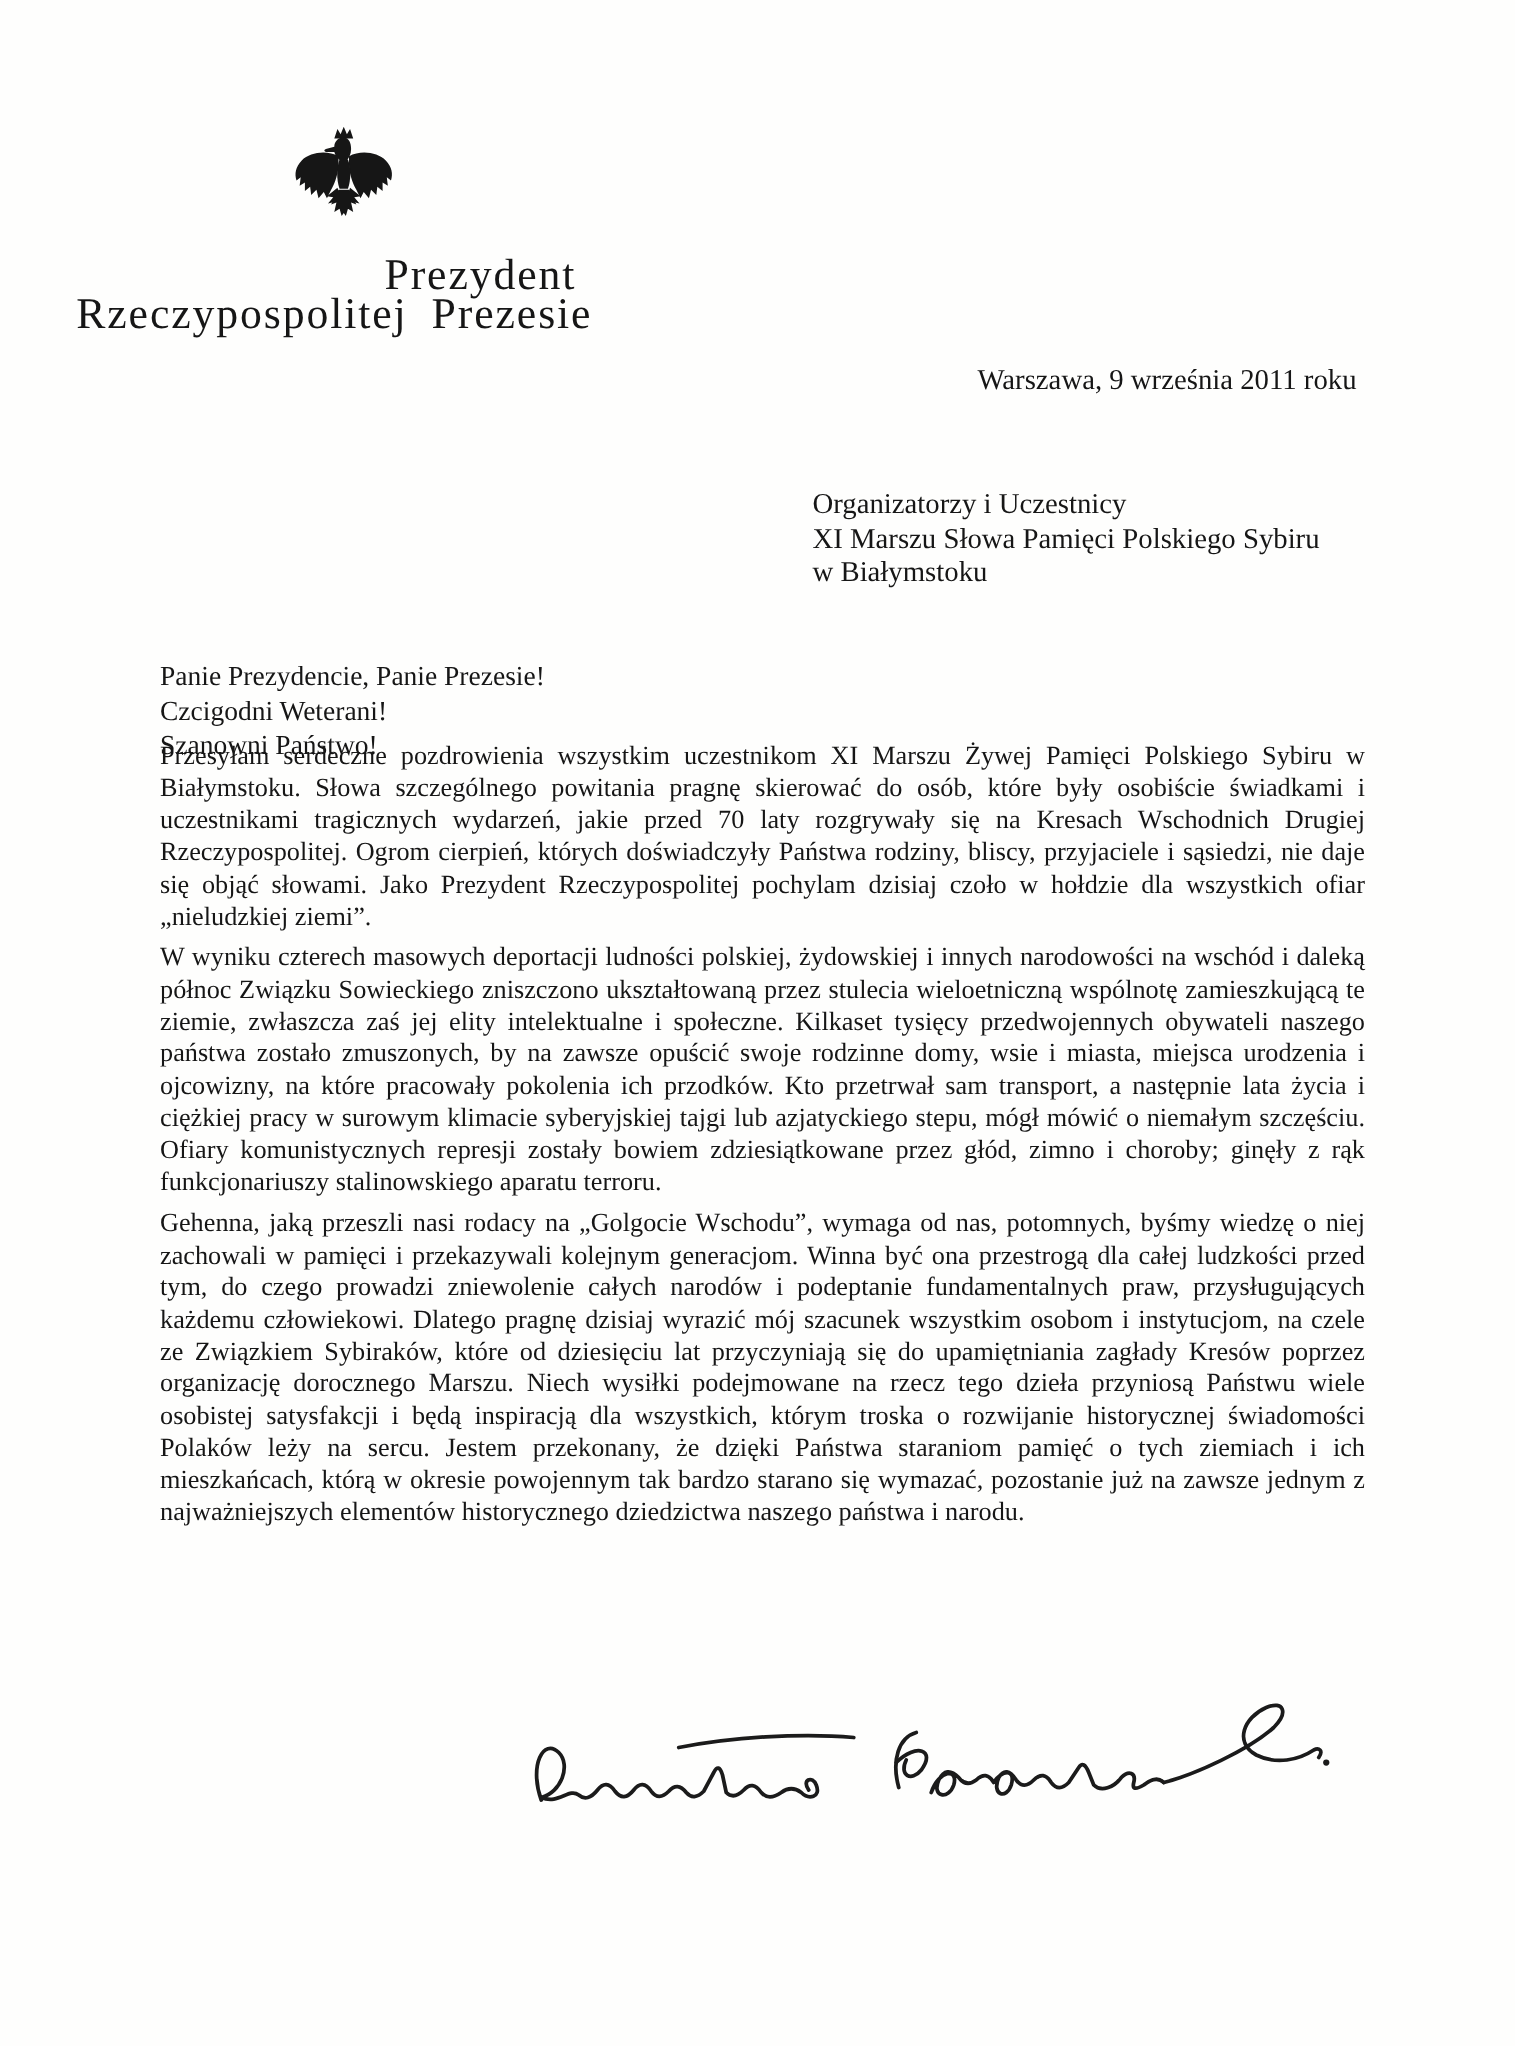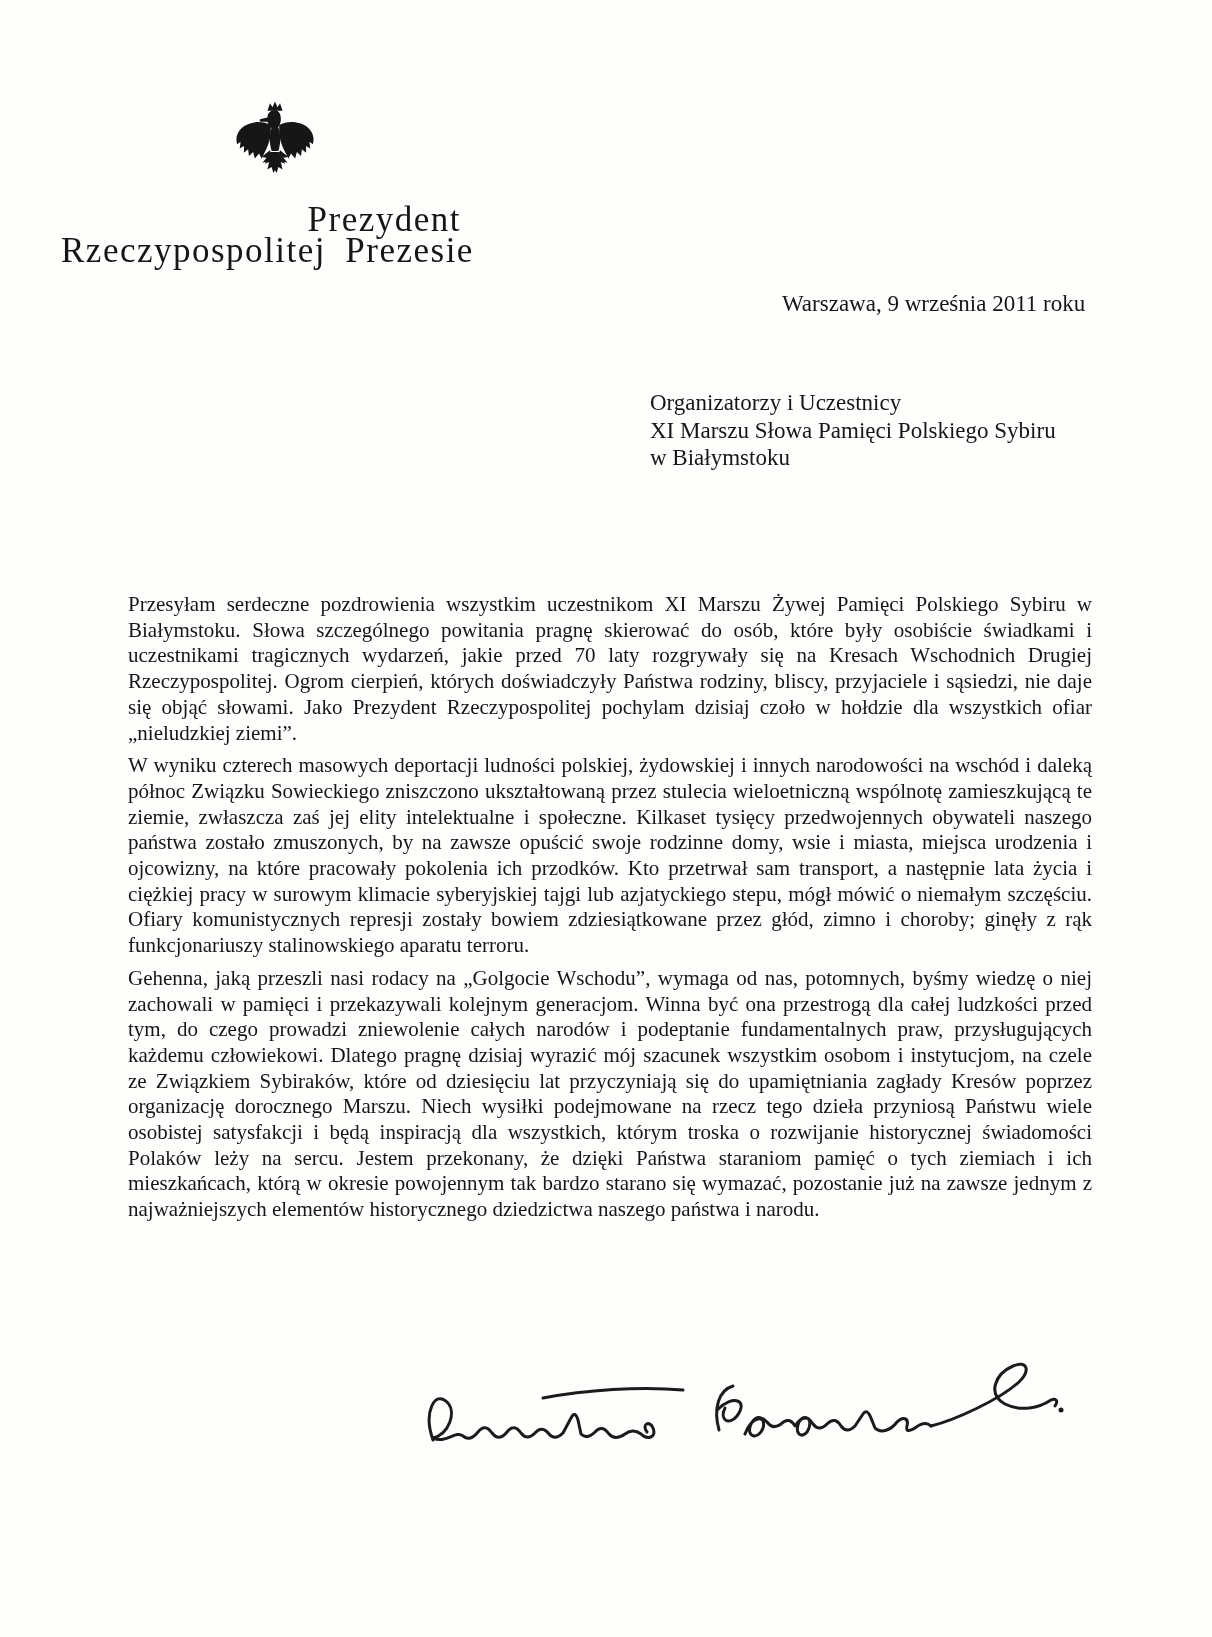--- a/index.html
+++ b/index.html
@@ -122,20 +122,25 @@
   </header>
 
   <div class="dateline">Warszawa, 9 września 2011 roku</div>
 
   <div class="recipient">
     <div>Organizatorzy i Uczestnicy</div>
     <div>XI Marszu Słowa Pamięci Polskiego Sybiru</div>
     <div>w Białymstoku</div>
   </div>
 
+  <div class="salutation">
+    <div>Panie Prezydencie, Panie Prezesie!</div>
+    <div>Czcigodni Weterani!</div>
+    <div>Szanowni Państwo!</div>
+  </div>
 
   <main class="body">
     <p class="para">Przesyłam serdeczne pozdrowienia wszystkim uczestnikom XI Marszu Żywej Pamięci Polskiego Sybiru w Białymstoku. Słowa szczególnego powitania pragnę skierować do osób, które były osobiście świadkami i uczestnikami tragicznych wydarzeń, jakie przed 70 laty rozgrywały się na Kresach Wschodnich Drugiej Rzeczypospolitej. Ogrom cierpień, których doświadczyły Państwa rodziny, bliscy, przyjaciele i sąsiedzi, nie daje się objąć słowami. Jako Prezydent Rzeczypospolitej pochylam dzisiaj czoło w hołdzie dla wszystkich ofiar „nieludzkiej ziemi”.</p>
     <p class="para">W wyniku czterech masowych deportacji ludności polskiej, żydowskiej i innych narodowości na wschód i daleką północ Związku Sowieckiego zniszczono ukształtowaną przez stulecia wieloetniczną wspólnotę zamieszkującą te ziemie, zwłaszcza zaś jej elity intelektualne i społeczne. Kilkaset tysięcy przedwojennych obywateli naszego państwa zostało zmuszonych, by na zawsze opuścić swoje rodzinne domy, wsie i miasta, miejsca urodzenia i ojcowizny, na które pracowały pokolenia ich przodków. Kto przetrwał sam transport, a następnie lata życia i ciężkiej pracy w surowym klimacie syberyjskiej tajgi lub azjatyckiego stepu, mógł mówić o niemałym szczęściu. Ofiary komunistycznych represji zostały bowiem zdziesiątkowane przez głód, zimno i choroby; ginęły z rąk funkcjonariuszy stalinowskiego aparatu terroru.</p>
     <p class="para">Gehenna, jaką przeszli nasi rodacy na „Golgocie Wschodu”, wymaga od nas, potomnych, byśmy wiedzę o niej zachowali w pamięci i przekazywali kolejnym generacjom. Winna być ona przestrogą dla całej ludzkości przed tym, do czego prowadzi zniewolenie całych narodów i podeptanie fundamentalnych praw, przysługujących każdemu człowiekowi. Dlatego pragnę dzisiaj wyrazić mój szacunek wszystkim osobom i instytucjom, na czele ze Związkiem Sybiraków, które od dziesięciu lat przyczyniają się do upamiętniania zagłady Kresów poprzez organizację dorocznego Marszu. Niech wysiłki podejmowane na rzecz tego dzieła przyniosą Państwu wiele osobistej satysfakcji i będą inspiracją dla wszystkich, którym troska o rozwijanie historycznej świadomości Polaków leży na sercu. Jestem przekonany, że dzięki Państwa staraniom pamięć o tych ziemiach i ich mieszkańcach, którą w okresie powojennym tak bardzo starano się wymazać, pozostanie już na zawsze jednym z najważniejszych elementów historycznego dziedzictwa naszego państwa i narodu.</p>
   </main>
 
   <div class="signature">
     <svg viewBox="0 0 650 120" xmlns="http://www.w3.org/2000/svg" aria-hidden="true">
 

